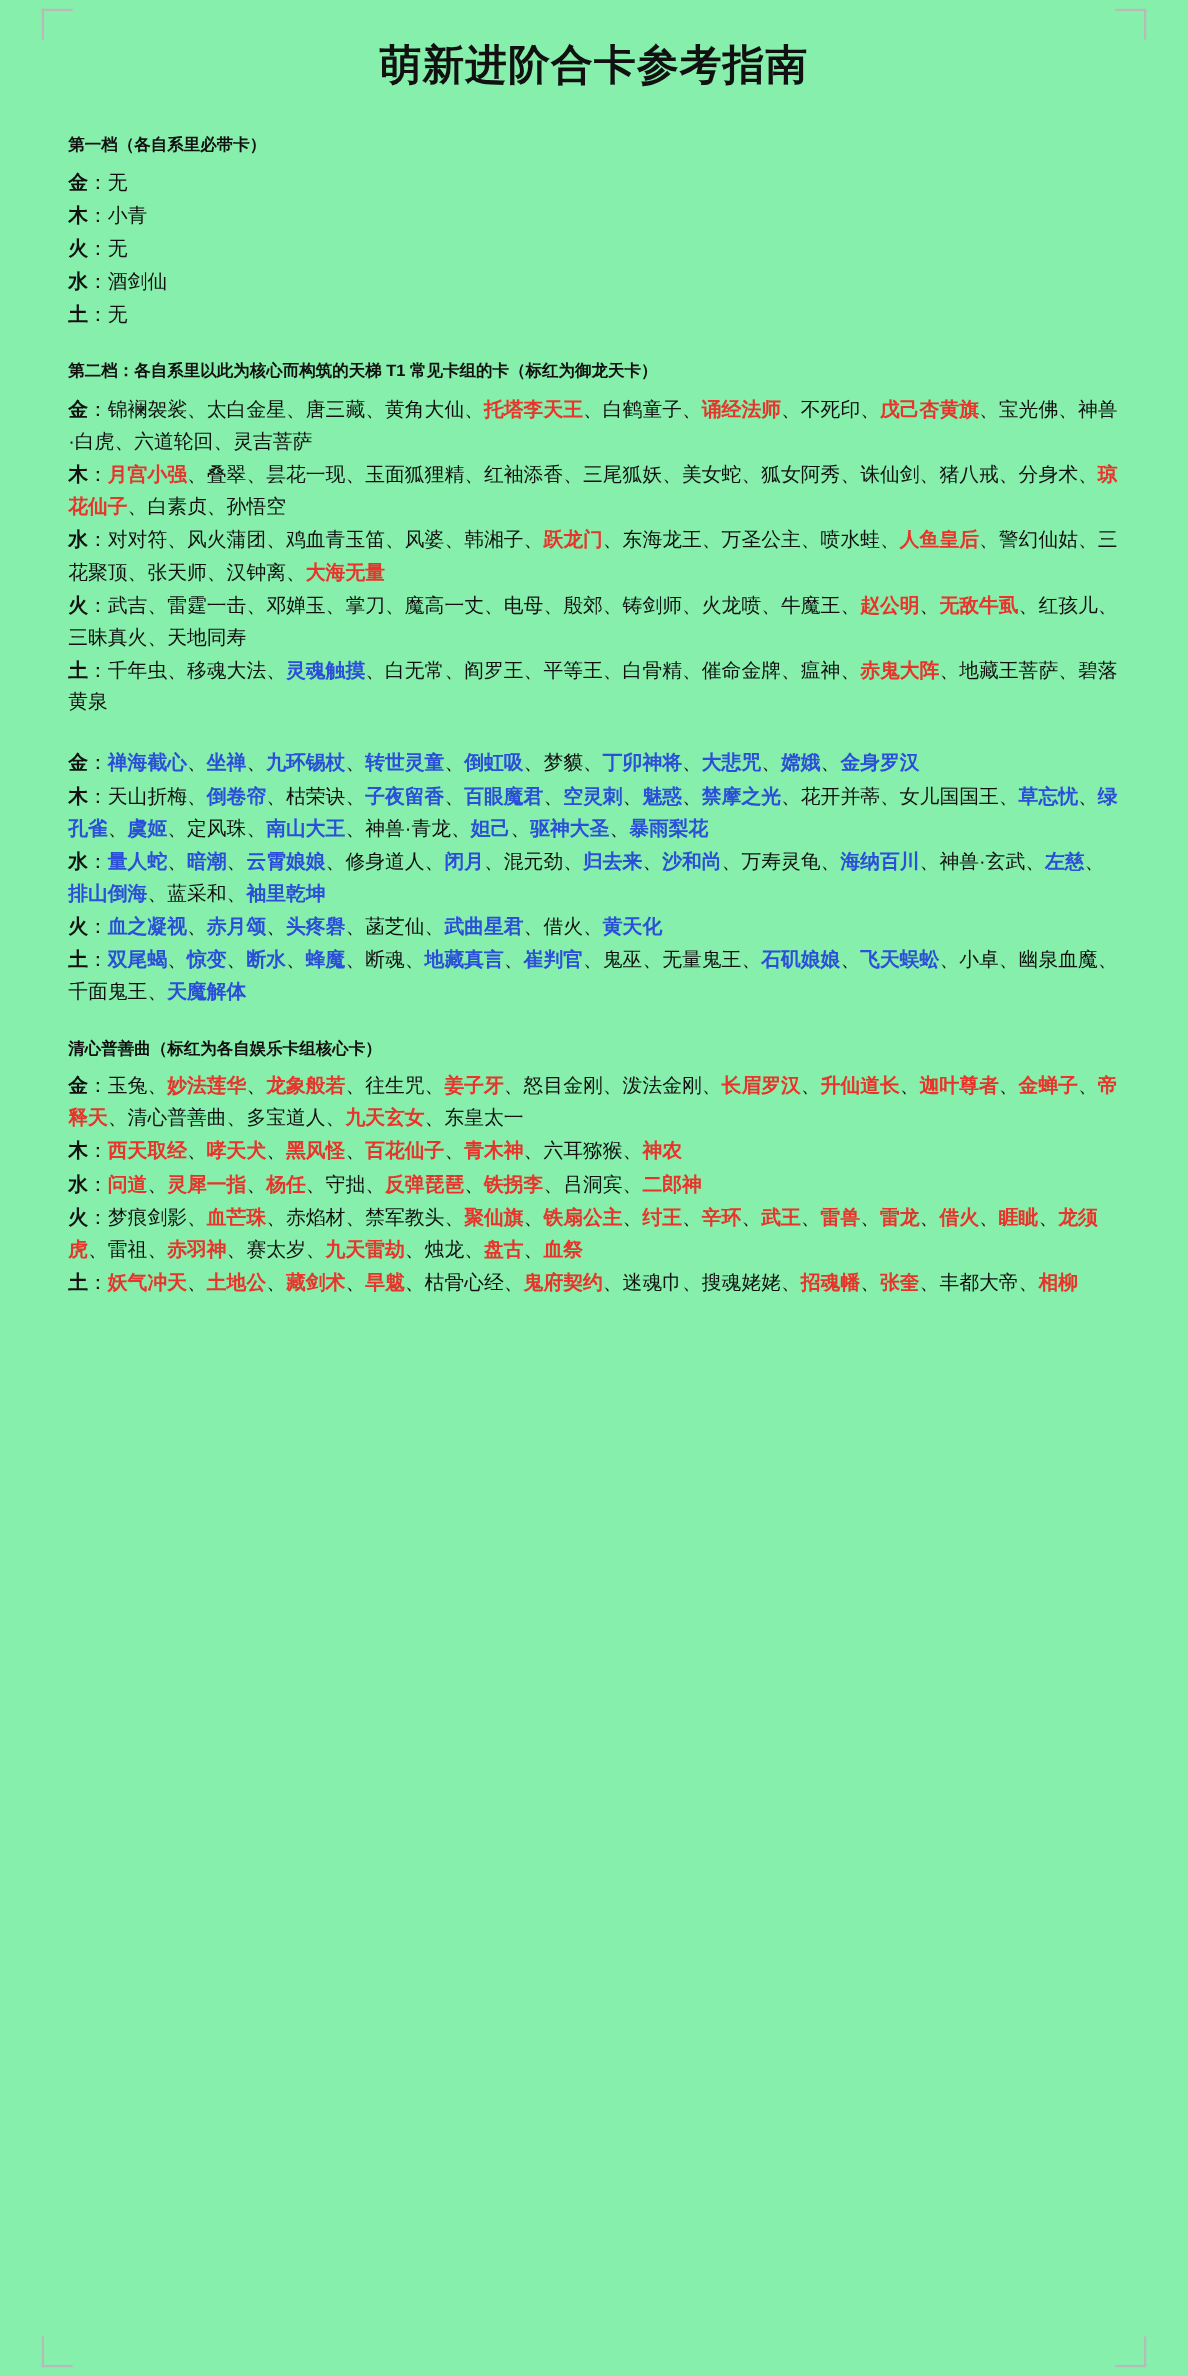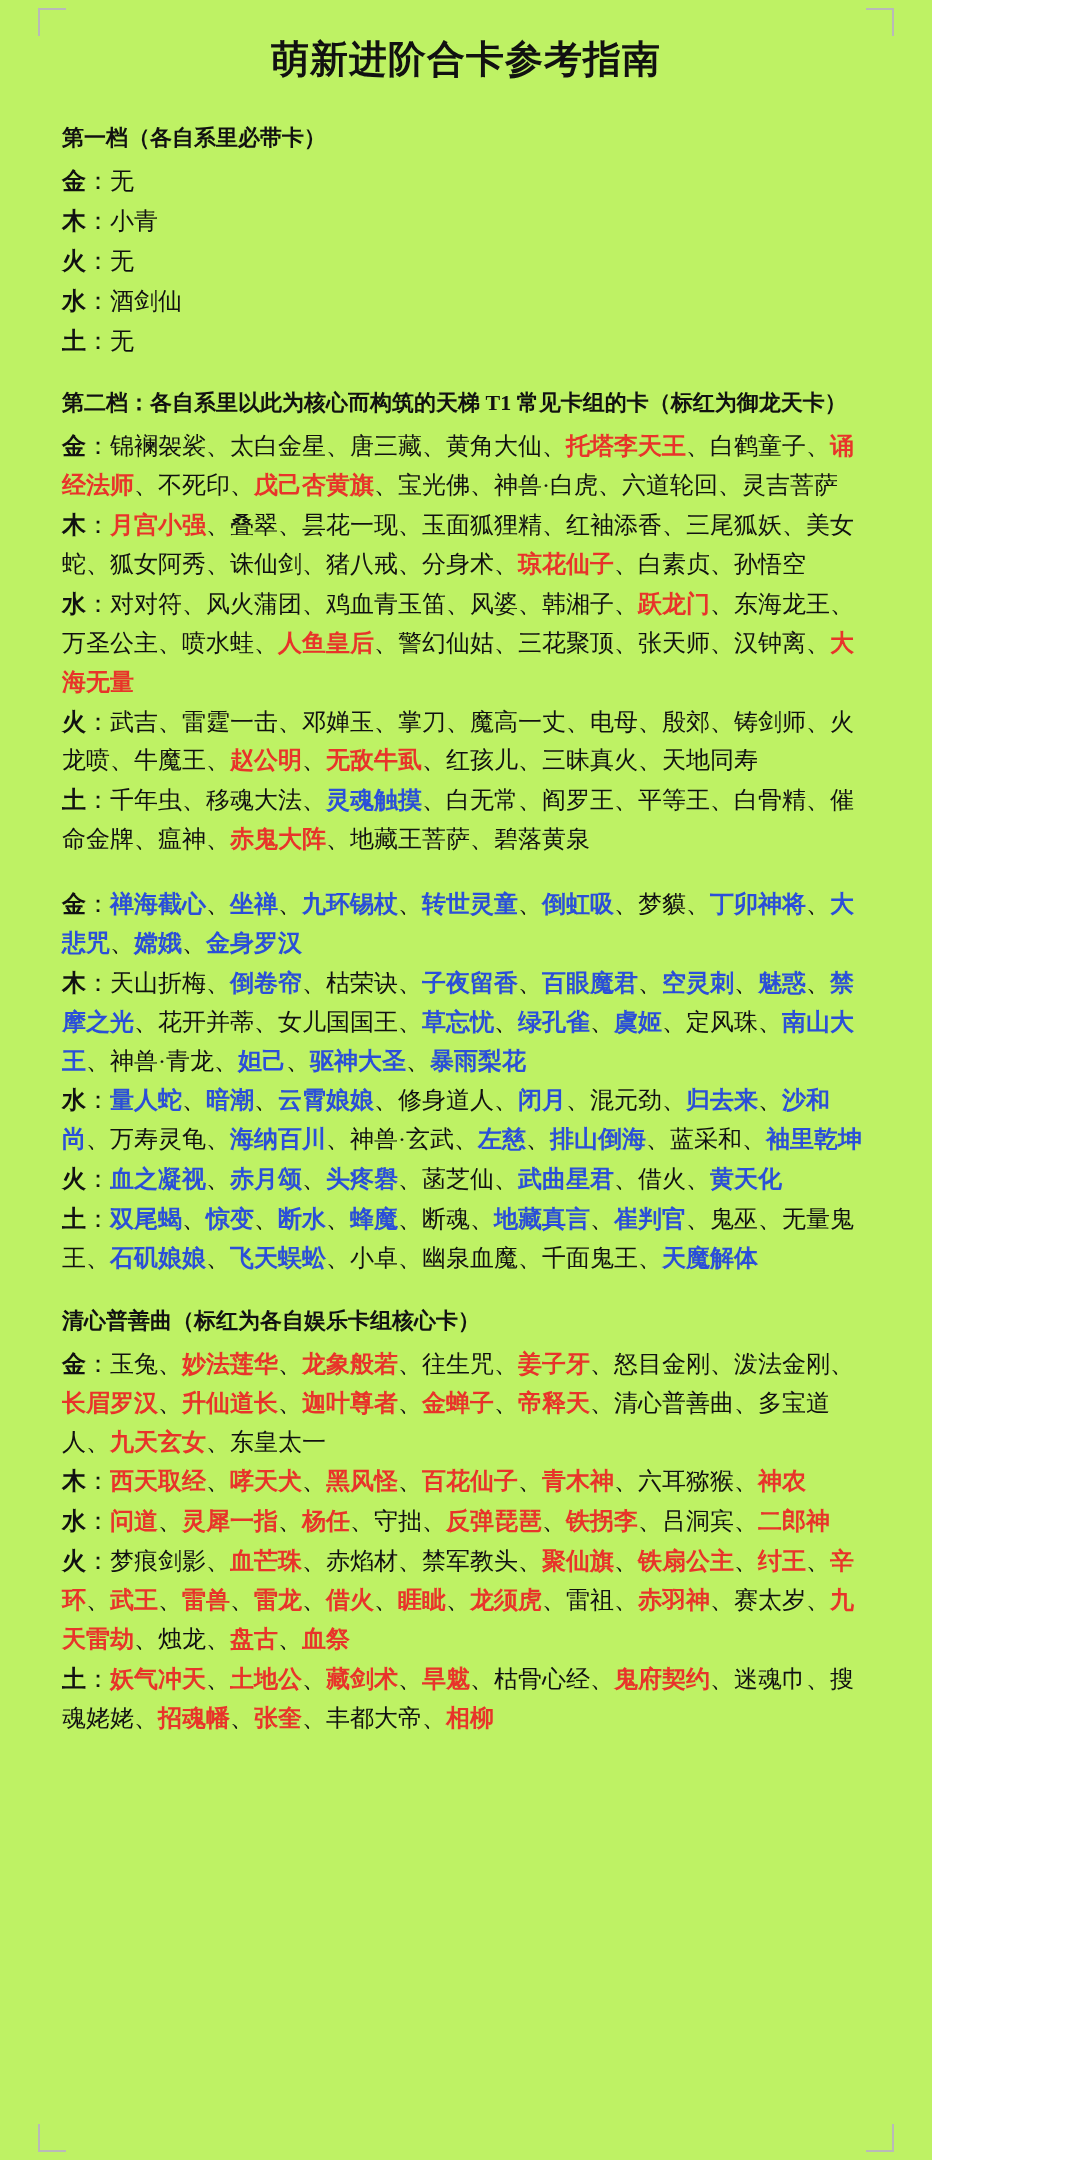--- a/index.html
+++ b/index.html
@@ -7,25 +7,24 @@
     padding: 0;
     background: #ffffff;
   }
   body {
     width: 1080px;
     font-family: "Liberation Sans", "DejaVu Sans", sans-serif;
     color: #111111;
   }
   .page {
     position: relative;
-    width: 932px;
+    width: 1080px;
     min-height: 2160px;
-    background: #bef264;
+    background: #86efac;
     box-sizing: border-box;
-    font-family: Liberation Serif, serif;
   }
   
   .corner {
     position: absolute;
     width: 26px;
     height: 26px;
     border-color: #b9b9b9;
     border-style: solid;
     border-width: 0;
   }
@@ -45,27 +44,27 @@
     padding-bottom: 10px;
   }
   .content {
     padding: 0 62px;
     box-sizing: border-box;
   }
   .section {
     margin-top: 26px;
   }
   .section-heading {
-    font-size: 22px;
+    font-size: 15px;
     font-weight: bold;
     margin-bottom: 8px;
     line-height: 1.5;
   }
   .row {
-    font-size: 24px;
+    font-size: 18px;
     line-height: 1.62;
     margin: 1px 0;
     text-align: left;
   }
   .el {
     font-weight: bold;
   }
   .sep {
     color: #111111;
   }

